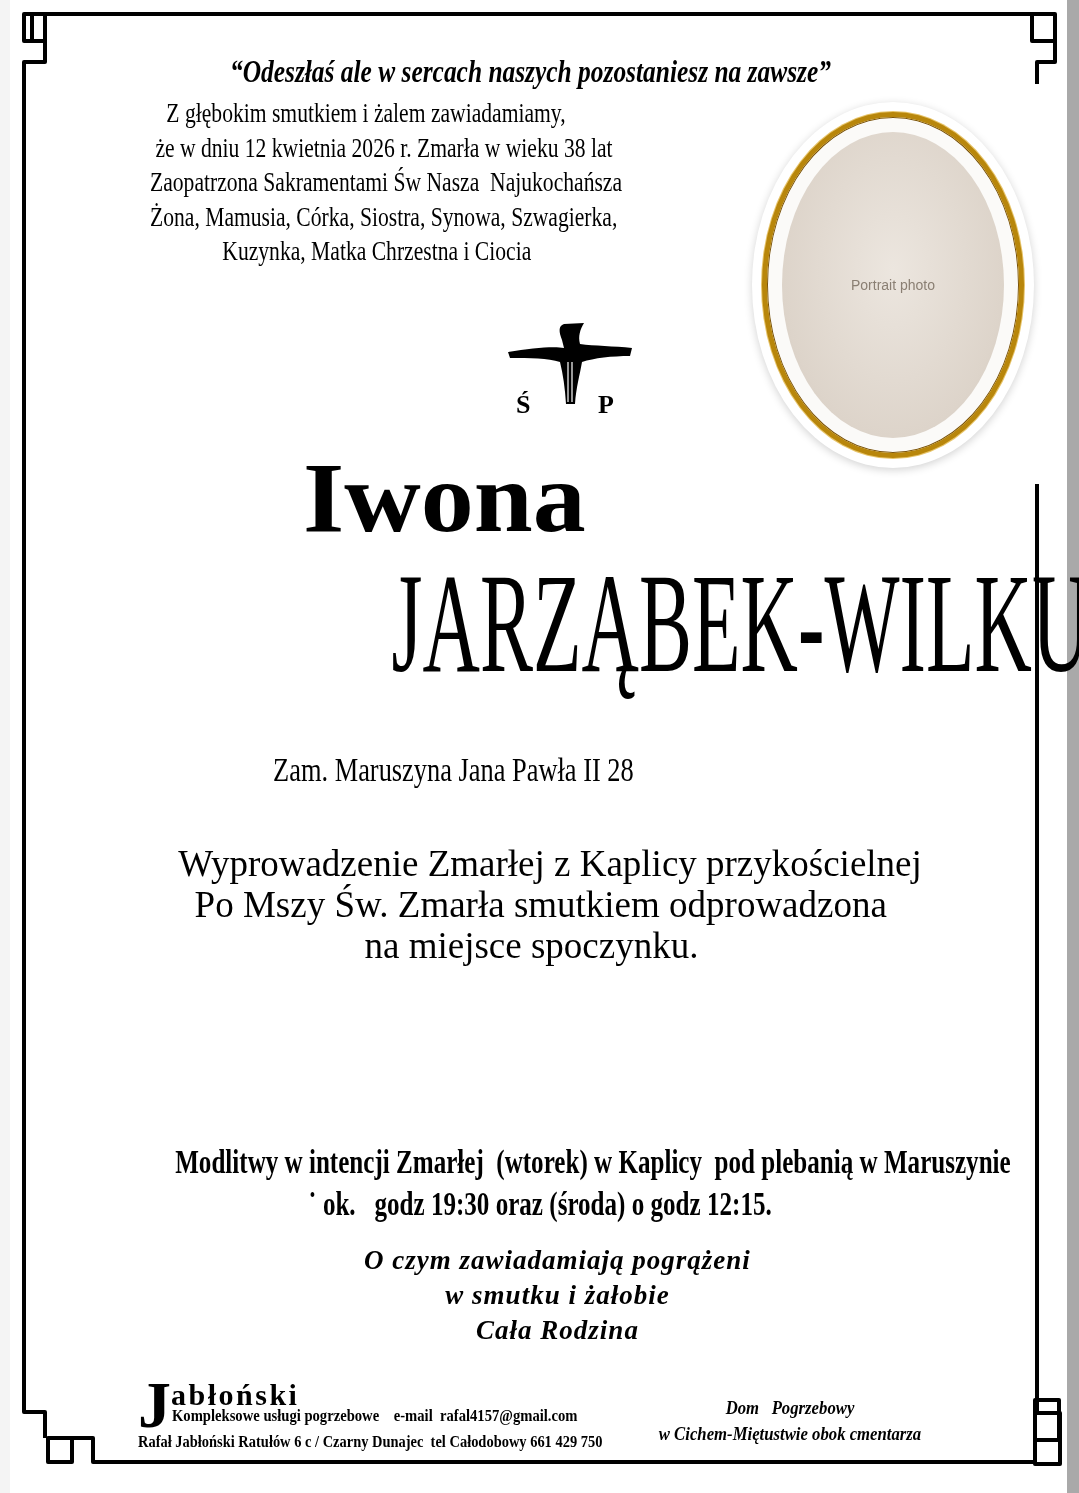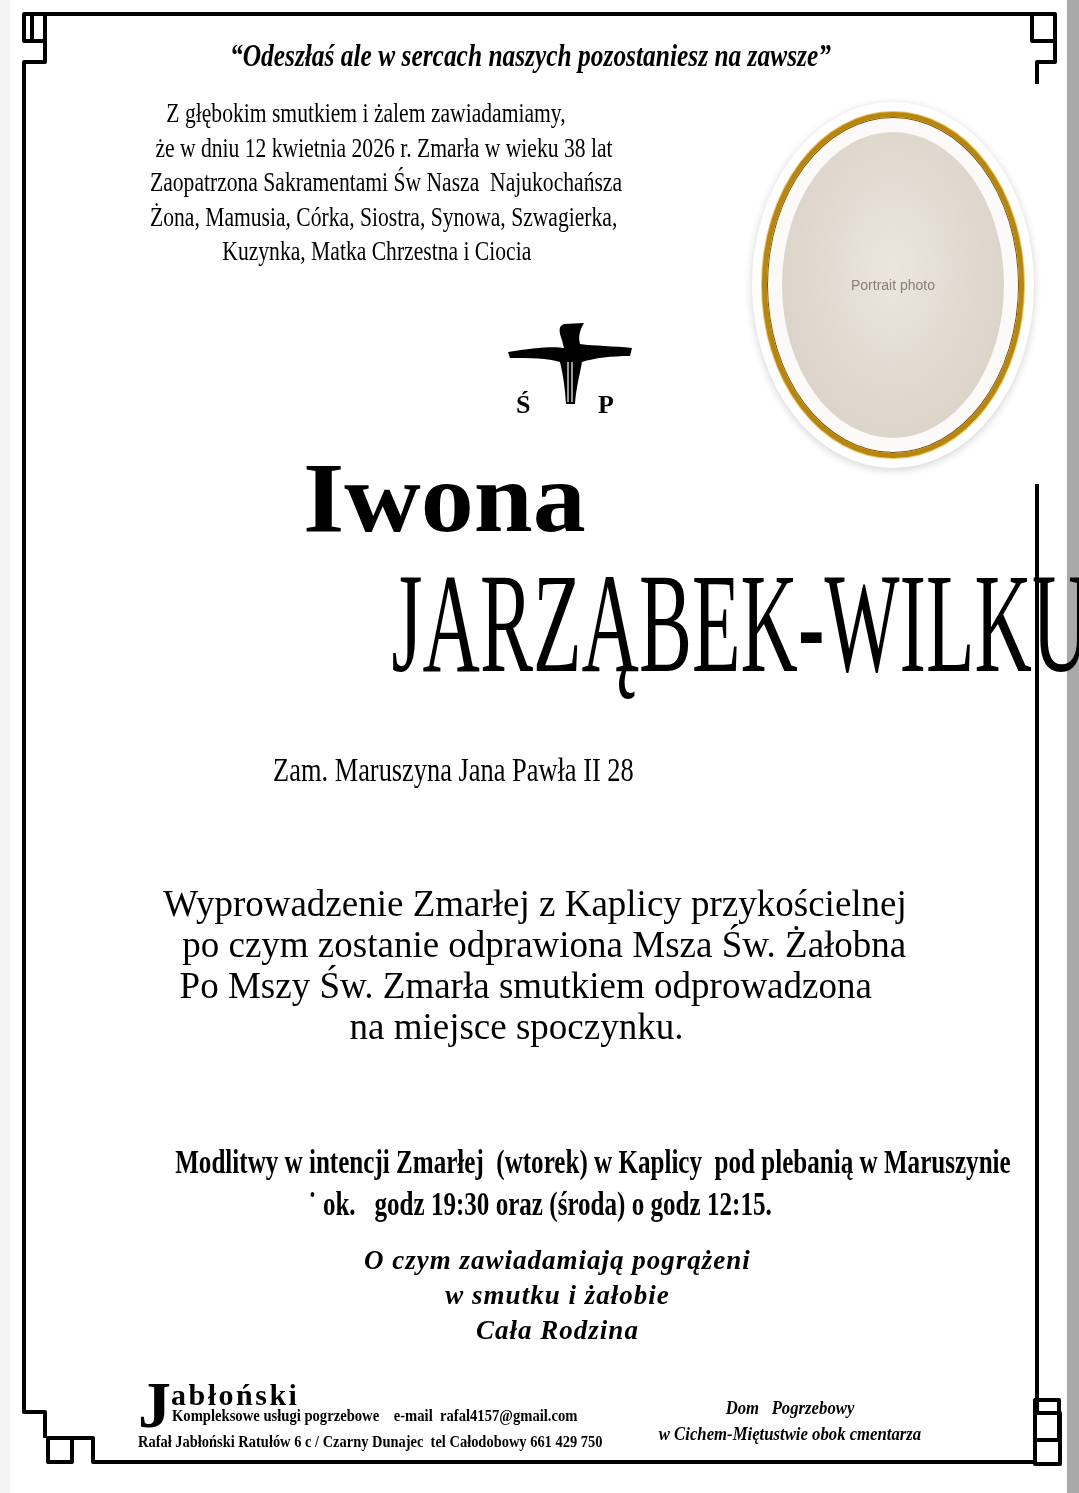--- a/index.html
+++ b/index.html
@@ -8,21 +8,21 @@
     background: #ffffff; color: #000;
     font-family: "Liberation Serif", "DejaVu Serif", serif;
   }
   .edge-strip { position: absolute; left: 0; top: 0; width: 10px; height: 1493px; background: #f4f4f4; }
   .right-strip { position: absolute; right: 0; top: 0; width: 12px; height: 1493px; background: #a9a9a9; }
   svg.frame { position: absolute; left: 0; top: 0; }
   .abs { position: absolute; }
   .center { text-align: center; }
   .cond { display: inline-block; transform-origin: center; white-space: pre; }
 
-  .motto { left: 100px; top: 38px; width: 860px; font-size: 31px; font-weight: bold; font-style: italic; }
+  .motto { left: 100px; top: 54px; width: 860px; font-size: 31px; font-weight: bold; font-style: italic; }
   .motto .cond { transform: scaleX(0.82); }
 
   .intro { left: 96px; top: 96px; width: 540px; font-size: 27px; line-height: 34.6px; }
   .intro .line { display: block; white-space: pre; transform: scaleX(0.80); transform-origin: center; }
 
   .sp-mark { left: 502px; top: 318px; width: 140px; height: 106px; }
 
   .portrait { left: 752px; top: 102px; width: 282px; height: 366px; }
   .portrait-ring {
     position: absolute; inset: 0; border-radius: 50%;
@@ -44,21 +44,21 @@
   }
 
   .first-name { left: 0; top: 448px; width: 889px; font-size: 100px; font-weight: bold; line-height: 1; }
   .first-name .cond { transform: scaleX(1.06); }
   .last-name { left: 100px; top: 552px; width: 920px; font-size: 142px; line-height: 1; }
   .last-name .cond { transform: scaleX(0.56); }
 
   .address { left: 0; top: 752px; width: 907px; font-size: 33px; }
   .address .cond { transform: scaleX(0.80); }
 
-  .ceremony { left: 55px; top: 843px; width: 960px; font-size: 37px; line-height: 41px; margin-top: 40px; }
+  .ceremony { left: 70px; top: 843px; width: 960px; font-size: 37px; line-height: 41px; }
   .ceremony .line { display: block; white-space: pre; }
 
   .prayers { left: 60px; top: 1141px; width: 960px; font-size: 33px; font-weight: bold; line-height: 42px; }
   .prayers .line { display: block; white-space: pre; transform: scaleX(0.76); transform-origin: center; }
 
   .closing { left: 0; top: 1243px; width: 1079px; font-size: 27px; font-weight: bold; font-style: italic; line-height: 35px; padding-left: 18px; }
   .closing .line { display: block; white-space: pre; letter-spacing: 1px; }
 
   .funeral-home { left: 138px; top: 1380px; width: 520px; }
   .fh-logo { position: relative; height: 42px; }
@@ -130,21 +130,20 @@
 <div class="abs last-name center">
   <span class="cond">JARZĄBEK-WILKUS</span>
 </div>
 
 <div class="abs address center">
   <span class="cond">Zam. Maruszyna Jana Pawła II 28</span>
 </div>
 
 <div class="abs ceremony center">
   <span class="line">Wyprowadzenie Zmarłej z Kaplicy przykościelnej</span>
-  <span class="line">  po czym zostanie odprawiona Msza Św. Żałobna</span>
   <span class="line">Po Mszy Św. Zmarła smutkiem odprowadzona  </span>
   <span class="line">na miejsce spoczynku.    </span>
 </div>
 
 <div class="abs prayers center">
   <span class="line">Modlitwy w intencji Zmarłej  (wtorek) w Kaplicy  pod plebanią w Maruszynie</span>
   <span class="line">˙ ok.   godz 19:30 oraz (środa) o godz 12:15.</span>
 </div>
 
 <div class="abs closing center">

